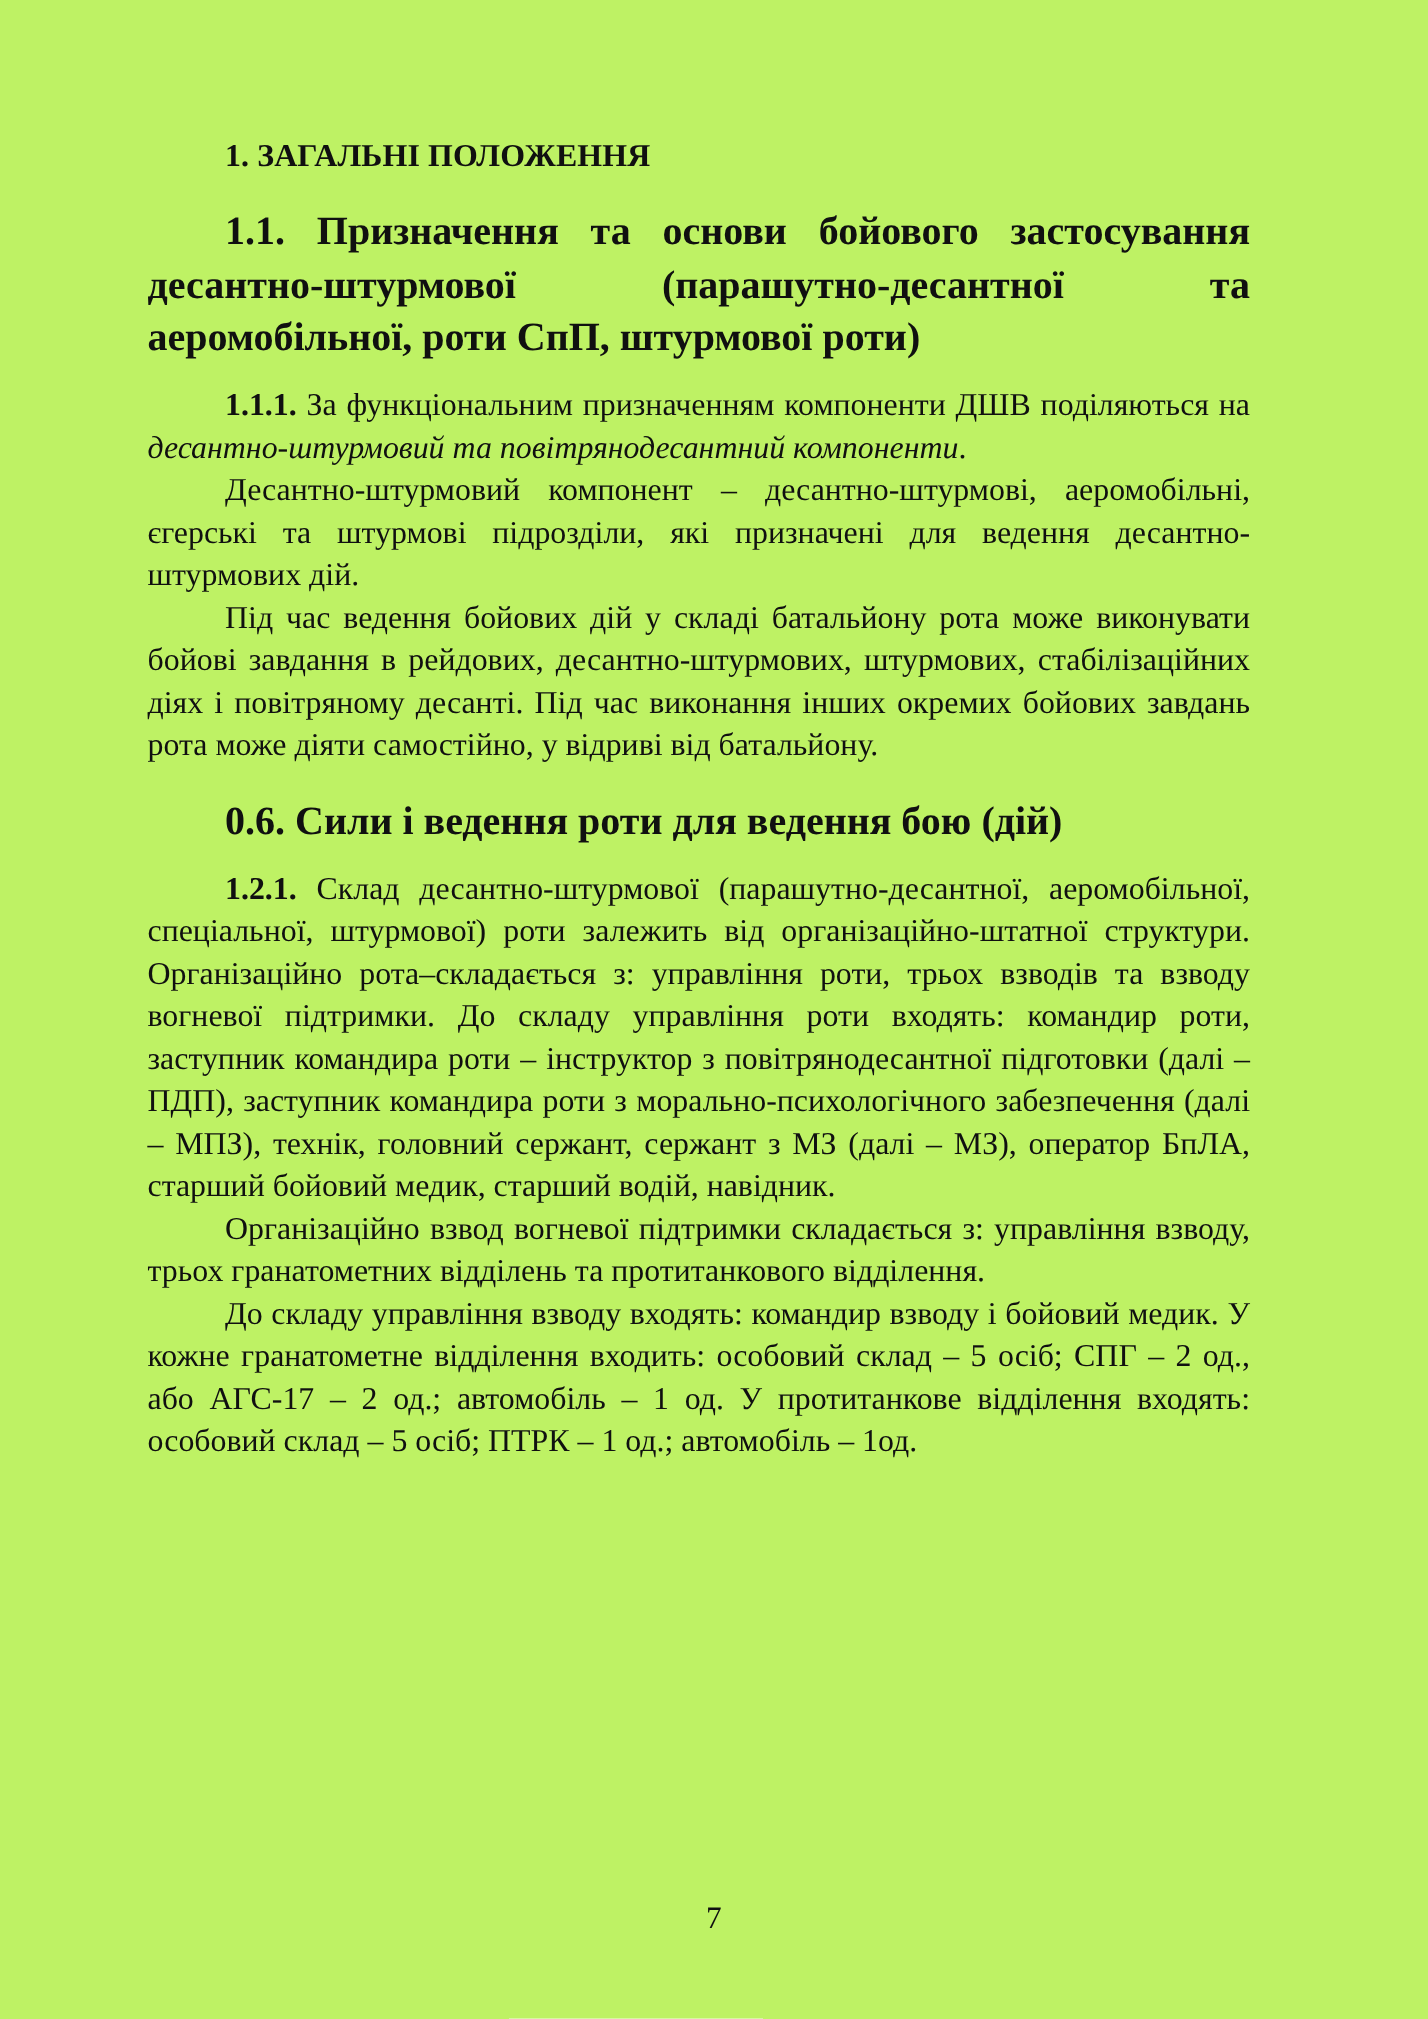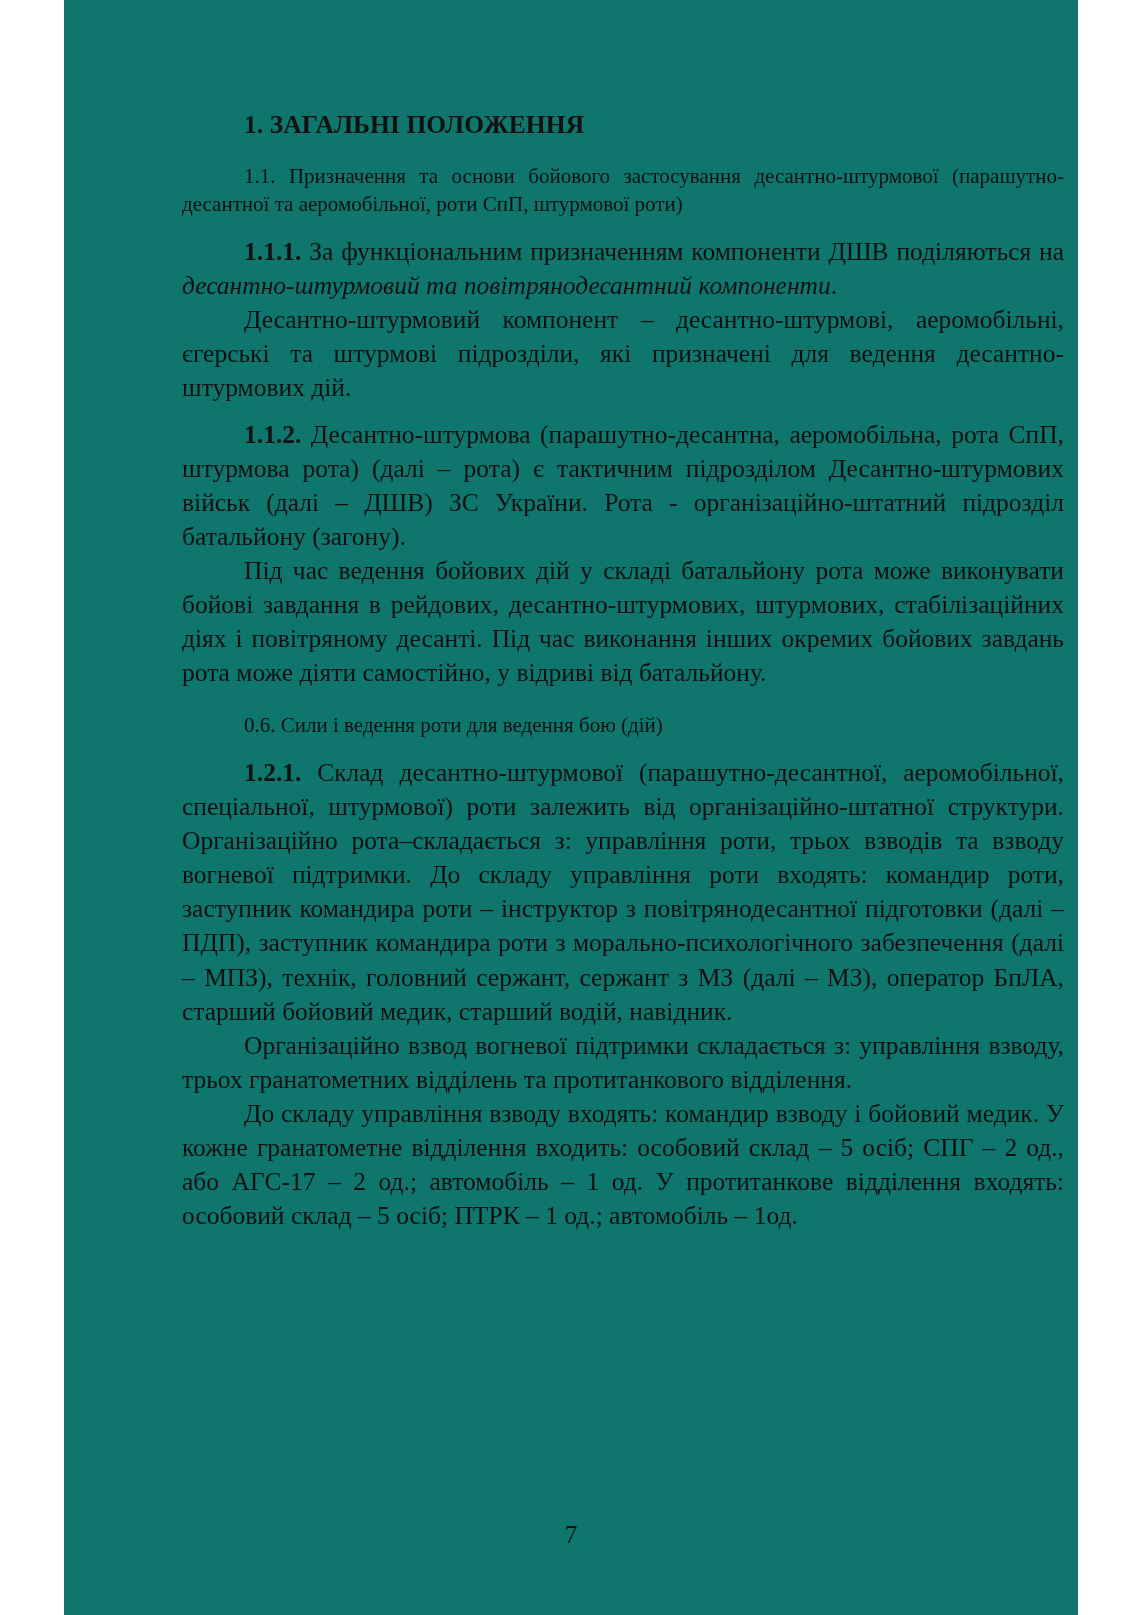--- a/index.html
+++ b/index.html
@@ -7,46 +7,46 @@
     margin: 0;
     padding: 0;
     background: #ffffff;
   }
   body {
     font-family: "Liberation Serif", "DejaVu Serif", serif;
     color: #101010;
   }
   .page {
     position: relative;
-    width: 1014px;
+    width: 1142px;
     height: 1615px;
     margin: 0 auto;
-    background: #0f766e;
+    background: #bef264;
     overflow: hidden;
     box-sizing: border-box;
   }
   .content {
     position: absolute;
     left: 118px;
     top: 108px;
     width: 882px;
   }
   
   .h1 {
     font-size: 25.5px;
     font-weight: bold;
     text-align: left;
     text-indent: 62px;
     line-height: 1.30;
     margin: 0 0 22px 0;
     letter-spacing: 0.1px;
   }
   .h2 {
-    font-size: 21px;
-    font-weight: normal;
+    font-size: 32px;
+    font-weight: bold;
     text-align: justify;
     text-align-last: left;
     text-indent: 62px;
     line-height: 1.33;
     margin: 0 0 16px 0;
   }
   .h2.nojust {
     text-align: left;
   }
   .para {
@@ -83,21 +83,20 @@
 
     <h1 class="h1">1. ЗАГАЛЬНІ ПОЛОЖЕННЯ</h1>
 
     <h2 class="h2"><span>1.1.</span>&nbsp;<span>Призначення та основи бойового застосування десантно-штурмової (парашутно-десантної та аеромобільної, роти СпП, штурмової роти)</span></h2>
 
     <p class="para gap-sm"><b class="num">1.1.1.</b><span> За функціональним призначенням компоненти ДШВ поділяються на </span><i class="it">десантно-штурмовий та повітрянодесантний компоненти</i><span>.</span></p>
 
     <p class="para">Десантно-штурмовий компонент – десантно-штурмові, аеромобільні, єгерські та штурмові підрозділи, які призначені для ведення десантно-штурмових дій.</p>
 
 
-    <p class="para gap-md"><b class="num">1.1.2.</b><span> Десантно-штурмова (парашутно-десантна, аеромобільна, рота СпП, штурмова рота) (далі – рота) є тактичним підрозділом Десантно-штурмових військ (далі – ДШВ) ЗС України. Рота - організаційно-штатний підрозділ батальйону (загону).</span></p>
 
     <p class="para">Під час ведення бойових дій у складі батальйону рота може виконувати бойові завдання в рейдових, десантно-штурмових, штурмових, стабілізаційних діях і повітряному десанті. Під час виконання інших окремих бойових завдань рота може діяти самостійно, у відриві від батальйону.</p>
 
     <h2 class="h2 nojust gap-lg"><span>0.6.</span>&nbsp;<span>Сили і ведення роти для ведення бою (дій)</span></h2>
 
     <p class="para"><b class="num">1.2.1.</b><span> Склад десантно-штурмової (парашутно-десантної, аеромобільної, спеціальної, штурмової) роти залежить від організаційно-штатної структури. Організаційно рота–складається з: управління роти, трьох взводів та взводу вогневої підтримки. До складу управління роти входять: командир роти, заступник командира роти – інструктор з повітрянодесантної підготовки (далі – ПДП), заступник командира роти з морально-психологічного забезпечення (далі – МПЗ), технік, головний сержант, сержант з МЗ (далі – МЗ), оператор БпЛА, старший бойовий медик, старший водій, навідник.</span></p>
 
     <p class="para">Організаційно взвод вогневої підтримки складається з: управління взводу, трьох гранатометних відділень та протитанкового відділення.</p>
 
     <p class="para">До складу управління взводу входять: командир взводу і бойовий медик. У кожне гранатометне відділення входить: особовий склад – 5 осіб; СПГ – 2 од., або АГС-17 – 2 од.; автомобіль – 1 од. У протитанкове відділення входять: особовий склад – 5 осіб; ПТРК  – 1 од.; автомобіль – 1од.</p>

